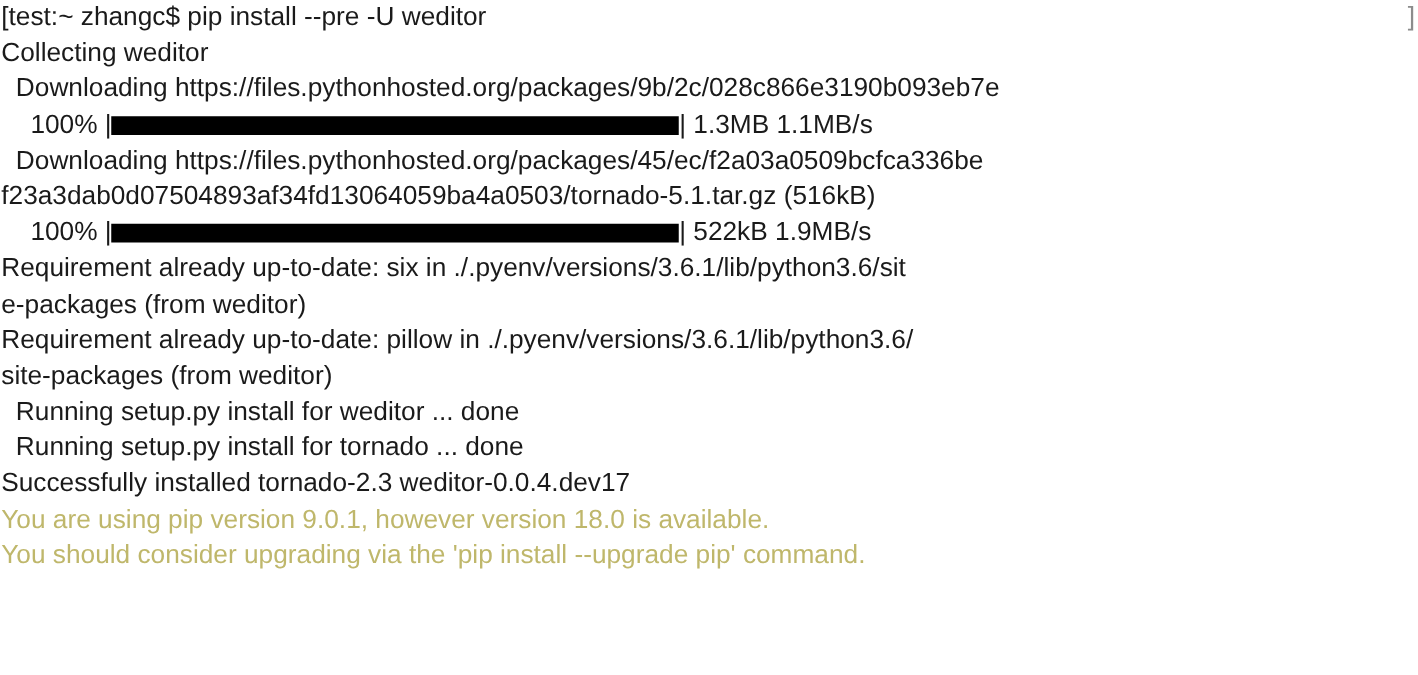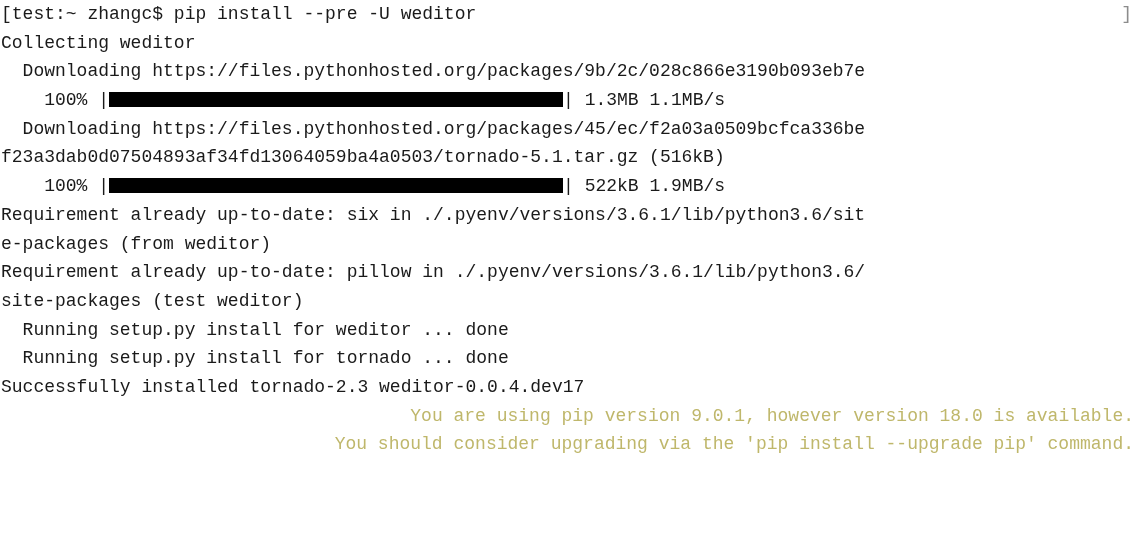--- a/index.html
+++ b/index.html
@@ -6,39 +6,38 @@
     margin: 0;
     padding: 0;
     background: #ffffff;
   }
   #terminal {
     position: relative;
     width: 1134px;
     height: 540px;
     background: #ffffff;
     overflow: hidden;
-    font-family: Liberation Mono, monospace;
-    font-size: 18px;
+    font-family: Liberation Sans, sans-serif;
+    font-size: 21px;
     line-height: 28.7px;
     color: #1a1a1a;
     letter-spacing: 0px;
     -webkit-font-smoothing: antialiased;
   }
   .screen {
     padding: 0px 0 0 1px;
   }
   .line {
     white-space: pre;
     height: 28.7px;
     display: block;
     font-variant-ligatures: none;
   }
   .line.warn {
     color: #bfb76b;
-    text-align: right;
   }
   .bar {
     display: inline-block;
     background: #000000;
     height: 15px;
     vertical-align: -2px;
   }
   .bar-wrap {
     white-space: pre;
   }
@@ -72,21 +71,21 @@
     <span class="line">f23a3dab0d07504893af34fd13064059ba4a0503/tornado-5.1.tar.gz (516kB)</span>
 
     <span class="line bar-wrap"><span>    100% |</span><span class="bar" style="width:454px"></span><span>|</span><span> 522kB 1.9MB/s</span></span>
 
     <span class="line">Requirement already up-to-date: six in ./.pyenv/versions/3.6.1/lib/python3.6/sit</span>
 
     <span class="line">e-packages (from weditor)</span>
 
     <span class="line">Requirement already up-to-date: pillow in ./.pyenv/versions/3.6.1/lib/python3.6/</span>
 
-    <span class="line">site-packages (test weditor)</span>
+    <span class="line">site-packages (from weditor)</span>
 
 
     <span class="line">  Running setup.py install for weditor ... done</span>
 
     <span class="line">  Running setup.py install for tornado ... done</span>
 
     <span class="line">Successfully installed tornado-2.3 weditor-0.0.4.dev17</span>
 
     <span class="line warn">You are using pip version 9.0.1, however version 18.0 is available.</span>
 

